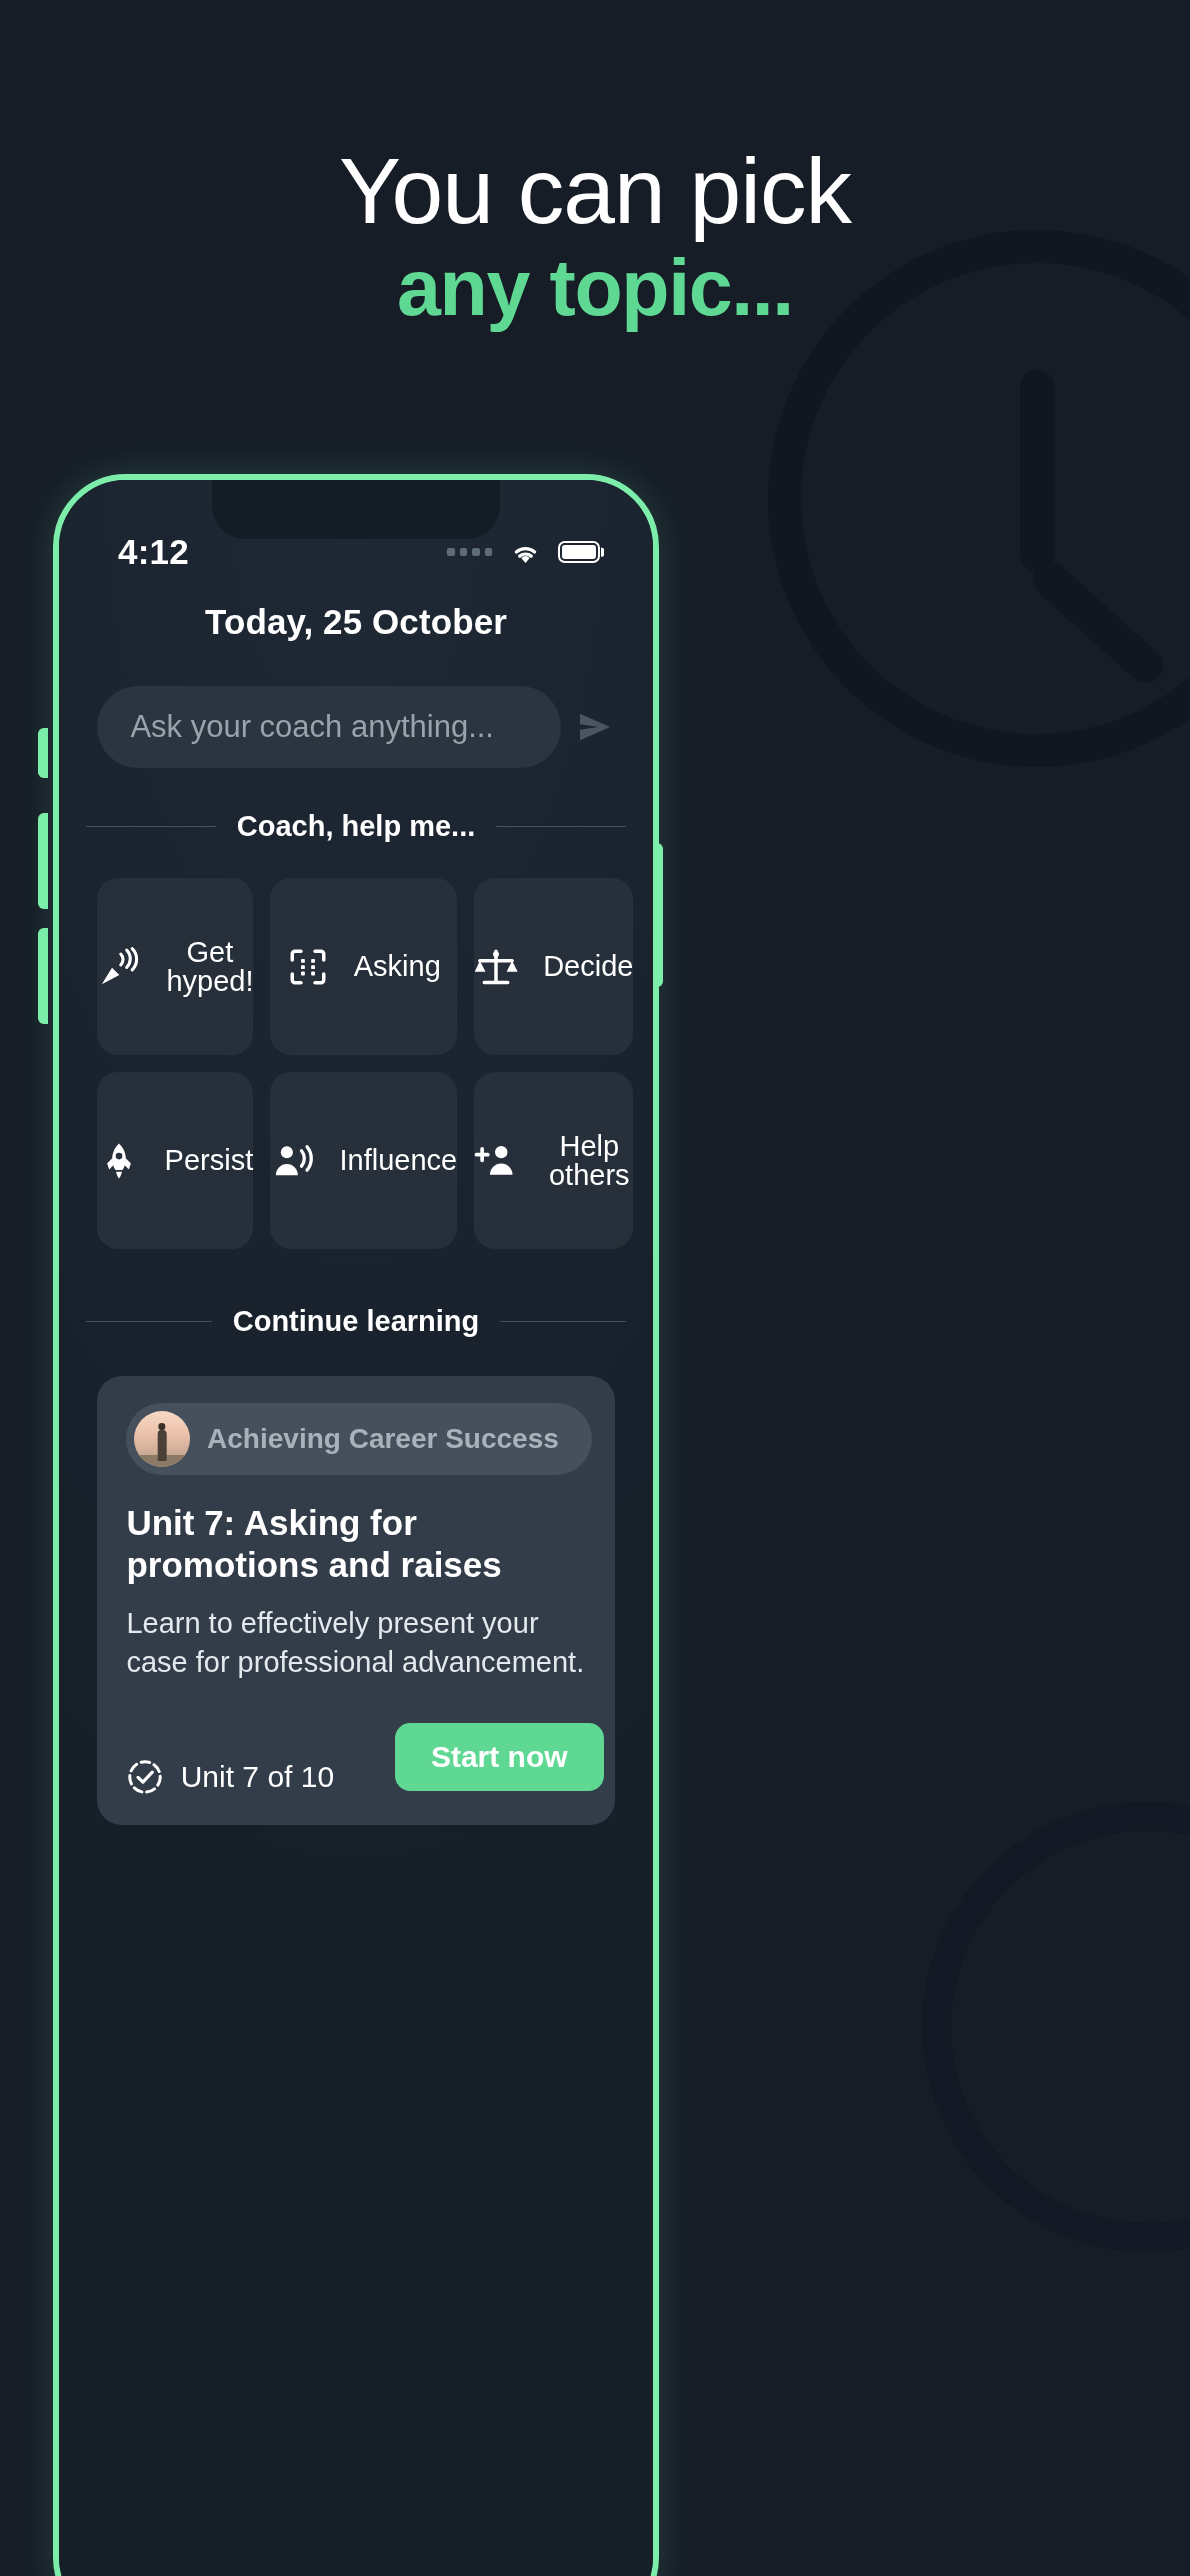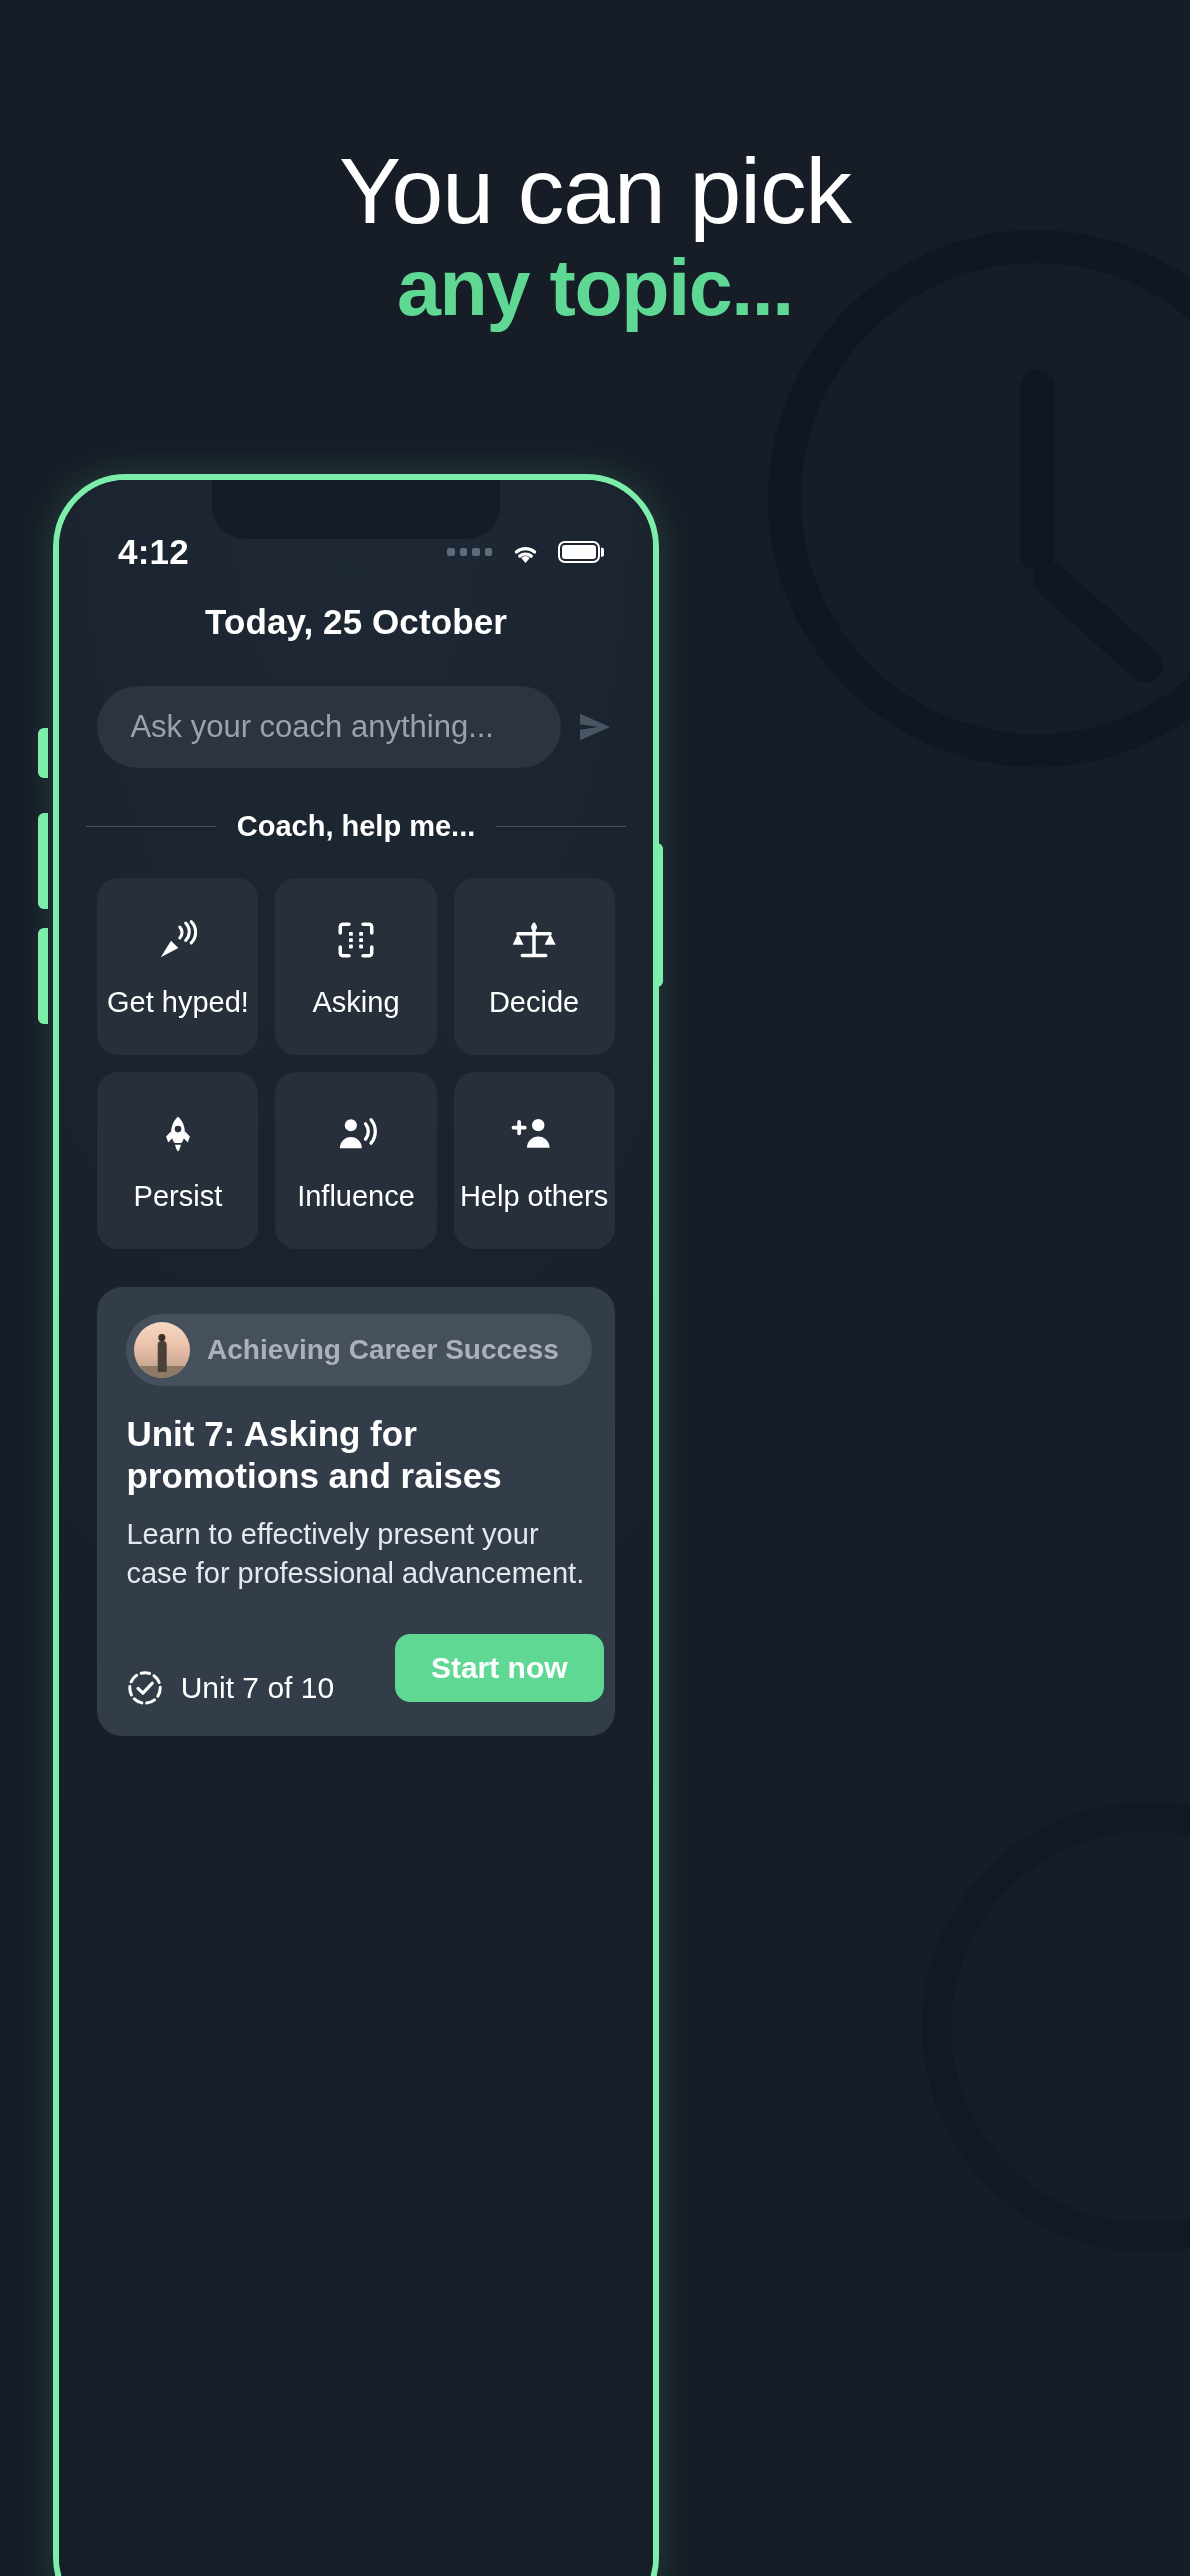--- a/index.html
+++ b/index.html
@@ -260,21 +260,21 @@
     grid-template-columns:repeat(3, 1fr);
     gap:17px;
     margin-top:35px;
     padding:0 13.4px;
   }
   .tile {
     height:177px;
     border-radius:21px;
     background:#262f3a;
     display:flex;
-    flex-direction:column;
+    flex-direction:row;
     align-items:center;
     justify-content:center;
     gap:25px;
   }
   .tile .ic { height:46px; display:flex; align-items:center; justify-content:center; }
   .tile .lb {
     color:#ffffff;
     font-size:29px;
     font-weight:500;
     text-align:center;
@@ -515,20 +515,25 @@
               <circle cx="15.4" cy="7" r="3.5" fill="#ffffff"></circle>
               <path d="M9 19.8c0-3.6 2.9-6.4 6.4-6.4s6.4 2.8 6.4 6.4Z" fill="#ffffff"></path>
               <path d="M4.6 5.2v6.4M1.4 8.4h6.4" stroke="#ffffff" stroke-width="2.1" stroke-linecap="round"></path>
             </svg>
           </span>
           <span class="lb">Help others</span>
         </div>
 
       </div>
 
+      <div class="divider" style="margin-top:56px;">
+        <span class="rule"></span>
+        <span class="lab">Continue learning</span>
+        <span class="rule"></span>
+      </div>
 
       <div class="learn-card">
 
         <div class="chip">
           <span class="avatar">
             <span class="ground"></span>
             <span class="figure"></span>
           </span>
           <span class="chip-label">Achieving Career Success</span>
         </div>

